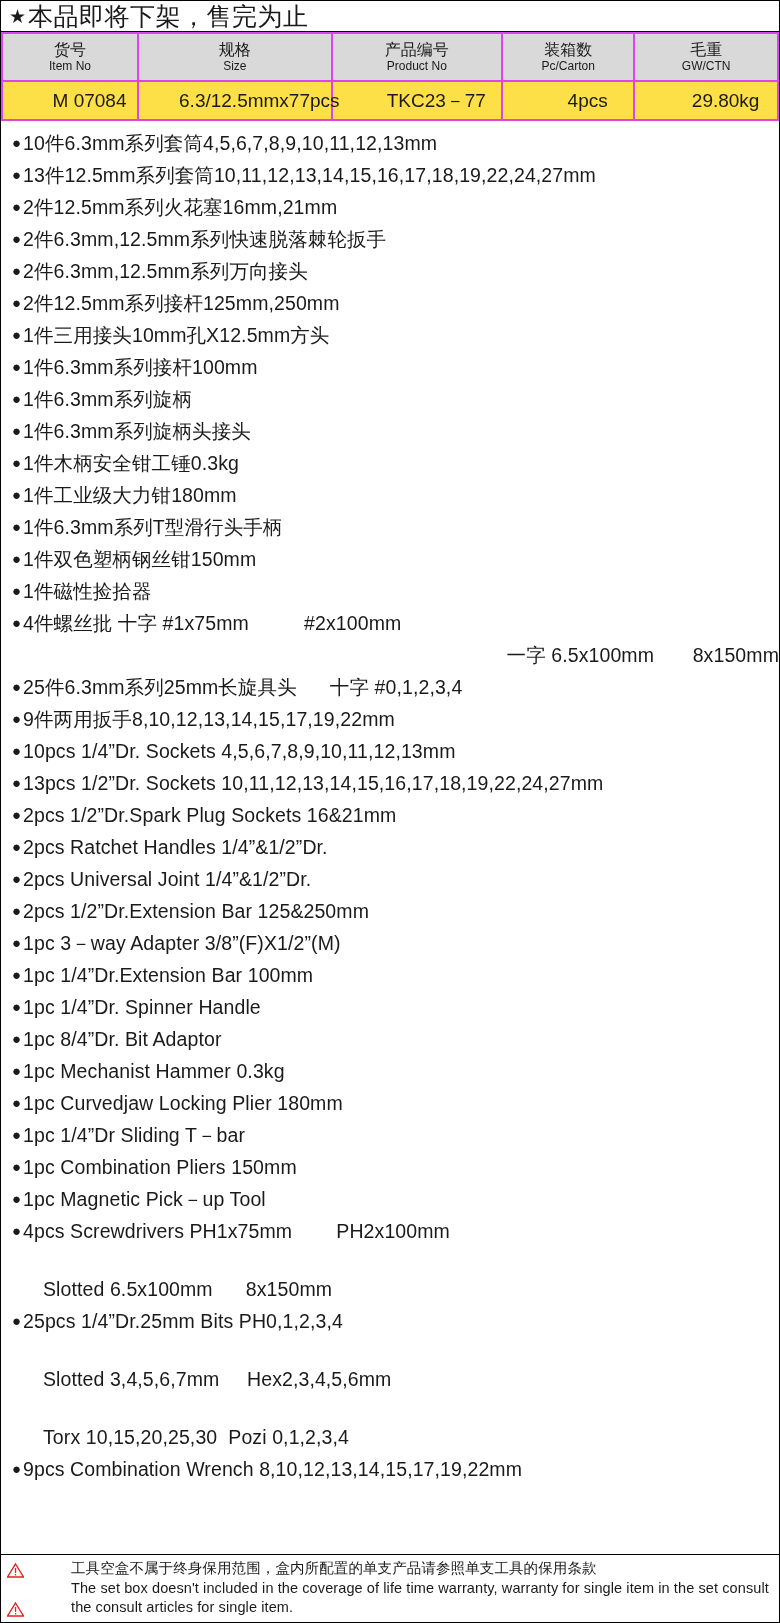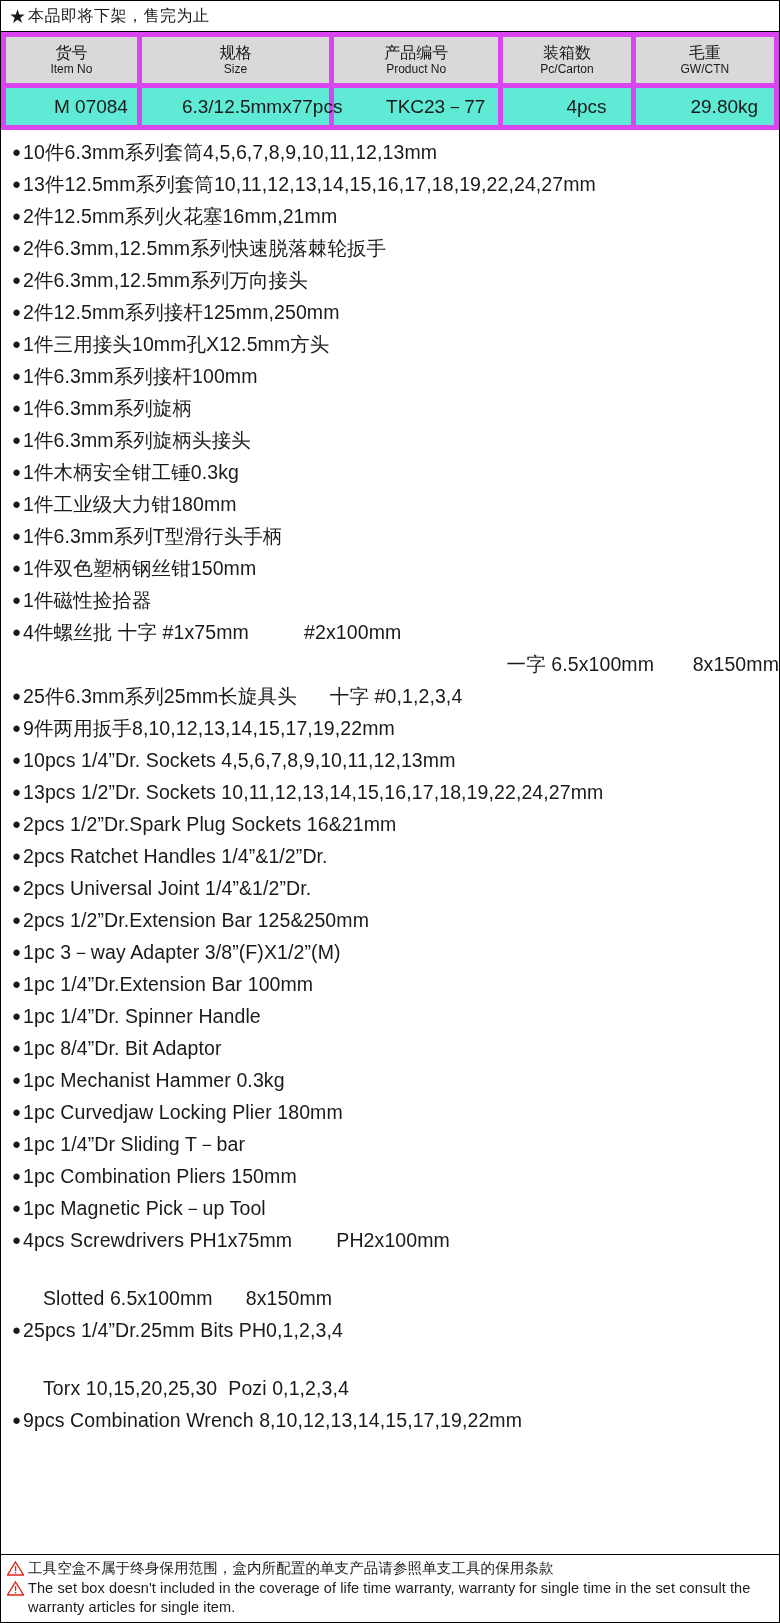--- a/index.html
+++ b/index.html
@@ -29,33 +29,33 @@
     padding: 0 8px;
     border-bottom: 1.5px solid #000;
     box-sizing: border-box;
   }
   .notice .star {
     font-size: 19px;
     line-height: 1;
     margin-right: 2px;
   }
   .notice .notice-text {
-    font-size: 16px;
+    font-size: 25px;
     letter-spacing: 0.5px;
     text-align: center;
   }
 
   
   table.spec {
     width: 100%;
     border-collapse: collapse;
     table-layout: fixed;
   }
   table.spec th, table.spec td {
-    border: 5px solid #d946ef;
+    border: 2px solid #d946ef;
     text-align: center;
     vertical-align: middle;
   }
   table.spec thead th {
     background: #d9d9d9;
     height: 42px;
     font-weight: normal;
     padding: 2px 0;
   }
   .th-cn {
@@ -64,21 +64,21 @@
     line-height: 19px;
   }
   .th-en {
     display: block;
     font-size: 12px;
     line-height: 15px;
   }
   table.spec tbody td {
     height: 35px;
     font-size: 19px;
-    background: #5eead4;
+    background: #fde047;
     padding-left: 40px;
   }
   .col-item { width: 17.5%; }
   .col-size { width: 25%; }
   .col-prod { width: 22%; }
   .col-pc   { width: 17%; }
   .col-gw   { width: 18.5%; }
 
   
   .speclist {
@@ -114,21 +114,22 @@
     left: 0;
     right: 0;
     bottom: 0;
     border-top: 1.5px solid #000;
     padding: 4px 6px 5px 6px;
     box-sizing: border-box;
     background: #fff;
   }
   .warn-line {
     display: flex;
-    align-items: flex-start;
+    align-items: flex-end;
+    gap: 43px;
   }
   .warn-line + .warn-line { margin-top: 1px; }
   .tri {
     width: 17px;
     min-width: 17px;
     height: 15px;
     margin-right: 4px;
     margin-top: 2px;
     position: relative;
   }
@@ -217,20 +218,21 @@
       <div class="spec-row"><span class="bullet">●</span><span class="txt">1pc 1/4”Dr. Spinner Handle</span></div>
       <div class="spec-row"><span class="bullet">●</span><span class="txt">1pc 8/4”Dr. Bit Adaptor</span></div>
       <div class="spec-row"><span class="bullet">●</span><span class="txt">1pc Mechanist Hammer 0.3kg</span></div>
       <div class="spec-row"><span class="bullet">●</span><span class="txt">1pc Curvedjaw Locking Plier 180mm</span></div>
       <div class="spec-row"><span class="bullet">●</span><span class="txt">1pc 1/4”Dr Sliding T－bar</span></div>
       <div class="spec-row"><span class="bullet">●</span><span class="txt">1pc Combination Pliers 150mm</span></div>
       <div class="spec-row"><span class="bullet">●</span><span class="txt">1pc Magnetic Pick－up Tool</span></div>
       <div class="spec-row"><span class="bullet">●</span><span class="txt">4pcs Screwdrivers PH1x75mm        PH2x100mm</span></div>
       <div class="spec-row indent2"><span class="bullet none">●</span><span class="txt">Slotted 6.5x100mm      8x150mm</span></div>
       <div class="spec-row"><span class="bullet">●</span><span class="txt">25pcs 1/4”Dr.25mm Bits PH0,1,2,3,4</span></div>
+      <div class="spec-row indent2"><span class="bullet none">●</span><span class="txt">Slotted 3,4,5,6,7mm     Hex2,3,4,5,6mm</span></div>
       <div class="spec-row indent2"><span class="bullet none">●</span><span class="txt">Torx 10,15,20,25,30  Pozi 0,1,2,3,4</span></div>
       <div class="spec-row"><span class="bullet">●</span><span class="txt">9pcs Combination Wrench 8,10,12,13,14,15,17,19,22mm</span></div>
     </div>
 
   <div class="footer">
     <div class="warn-line">
       <span class="tri">
         <svg width="17" height="15" viewBox="0 0 17 15">
           <polygon points="8.5,1 16.5,14 0.5,14" fill="none" stroke="#e2231a" stroke-width="1.4"></polygon>
           <rect x="7.9" y="5" width="1.3" height="5" fill="#e2231a"></rect>
@@ -240,17 +242,17 @@
       <span class="warn-text">工具空盒不属于终身保用范围，盒内所配置的单支产品请参照单支工具的保用条款</span>
     </div>
     <div class="warn-line">
       <span class="tri">
         <svg width="17" height="15" viewBox="0 0 17 15">
           <polygon points="8.5,1 16.5,14 0.5,14" fill="none" stroke="#e2231a" stroke-width="1.4"></polygon>
           <rect x="7.9" y="5" width="1.3" height="5" fill="#e2231a"></rect>
           <rect x="7.9" y="11" width="1.3" height="1.4" fill="#e2231a"></rect>
         </svg>
       </span>
-      <span class="warn-text en">The set box doesn't included in the coverage of life time warranty, warranty for single time in the set consult the warranty articles for single item.</span>
+      <span class="warn-text en">The set box doesn't included in the coverage of life time warranty, warranty for single item in the set consult the consult articles for single item.</span>
     </div>
   </div>
 
 </div>
 
 </body></html>

